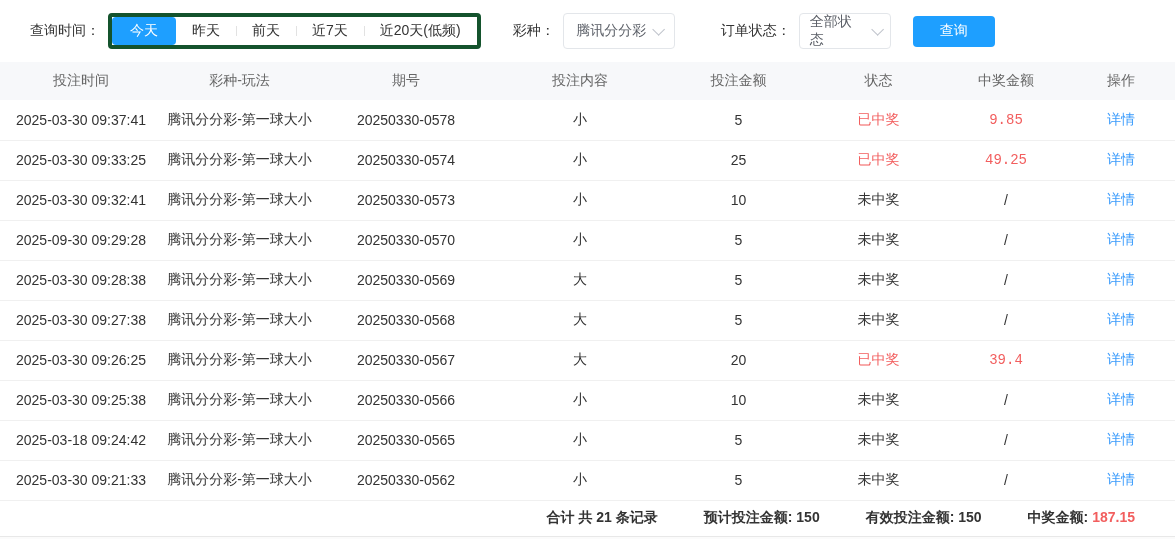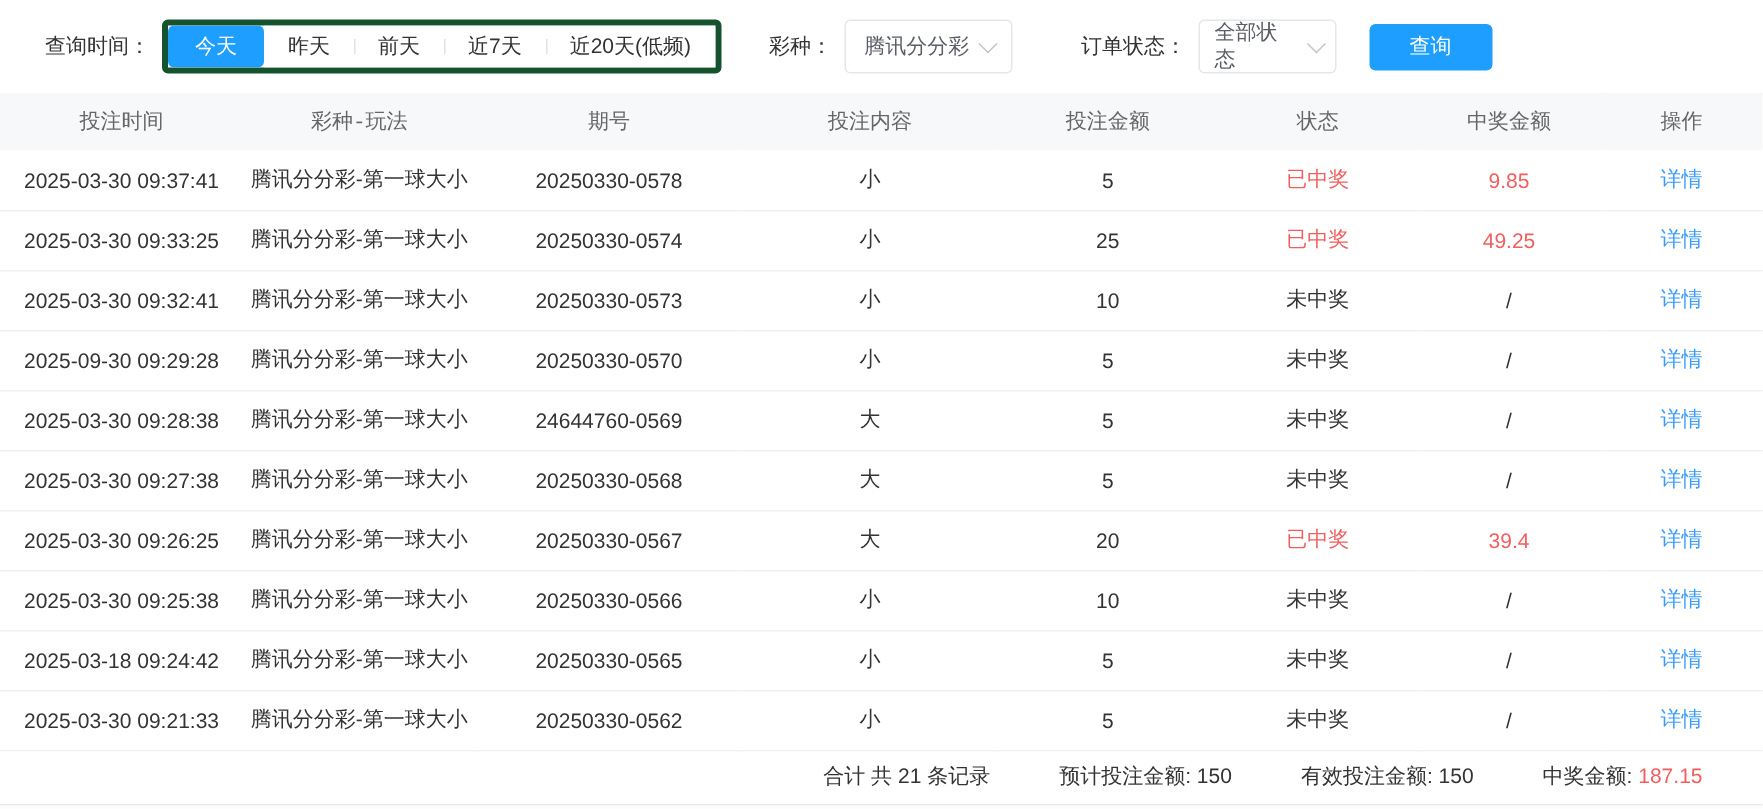--- a/index.html
+++ b/index.html
@@ -51,34 +51,34 @@
   .gap-lottery{margin-left:32px;}
   .search-btn{
     height:31px;min-width:82px;padding:0 24px;border:none;border-radius:4px;
     background:var(--accent);color:#fff;font-size:14px;cursor:pointer;
     font-family:Liberation Sans, sans-serif;
   }
   
   table{width:1175px;border-collapse:collapse;table-layout:fixed;}
   thead th{
     background:#f7f8fa;color:#666;font-weight:normal;
-    height:38px;text-align:center;font-size:14px;font-family:Liberation Mono, monospace;
+    height:38px;text-align:center;font-size:14px;
   }
   tbody td{
     height:40px;text-align:center;border-bottom:1px solid #f0f0f0;
     color:#333;font-size:14px;white-space:nowrap;overflow:hidden;
   }
-  td.red-text{color:var(--red);}
+  td.red-text{color:var(--red);font-family:Liberation Mono, monospace;}
   .detail-link{color:var(--link);cursor:pointer;text-decoration:none;}
   
   .summary{
     height:36px;display:flex;align-items:center;justify-content:flex-end;
     padding-right:40px;border-bottom:1px solid #e8e8e8;background:#fff;
   }
-  .summary .item{margin-left:46px;white-space:nowrap;color:#333;}
+  .summary .item{margin-left:46px;white-space:nowrap;color:#333;font-weight:bold;}
   .summary .red-text{color:var(--red);}
   .bottom-strip{height:4px;background:#fbfbfb;}
 </style>
 </head>
 <body>
 
 <div class="filter-bar">
   <span class="filter-label">查询时间：</span>
 
   <div class="time-group">
@@ -172,21 +172,21 @@
     <td>5</td>
     <td>未中奖</td>
     <td>/</td>
     <td>
       <a class="detail-link">详情</a>
     </td>
   </tr>
       <tr>
     <td>2025-03-30 09:28:38</td>
     <td>腾讯分分彩-第一球大小</td>
-    <td>24644760-0569</td>
+    <td>20250330-0569</td>
     <td>大</td>
     <td>5</td>
     <td>未中奖</td>
     <td>/</td>
     <td>
       <a class="detail-link">详情</a>
     </td>
   </tr>
       <tr>
     <td>2025-03-30 09:27:38</td>

